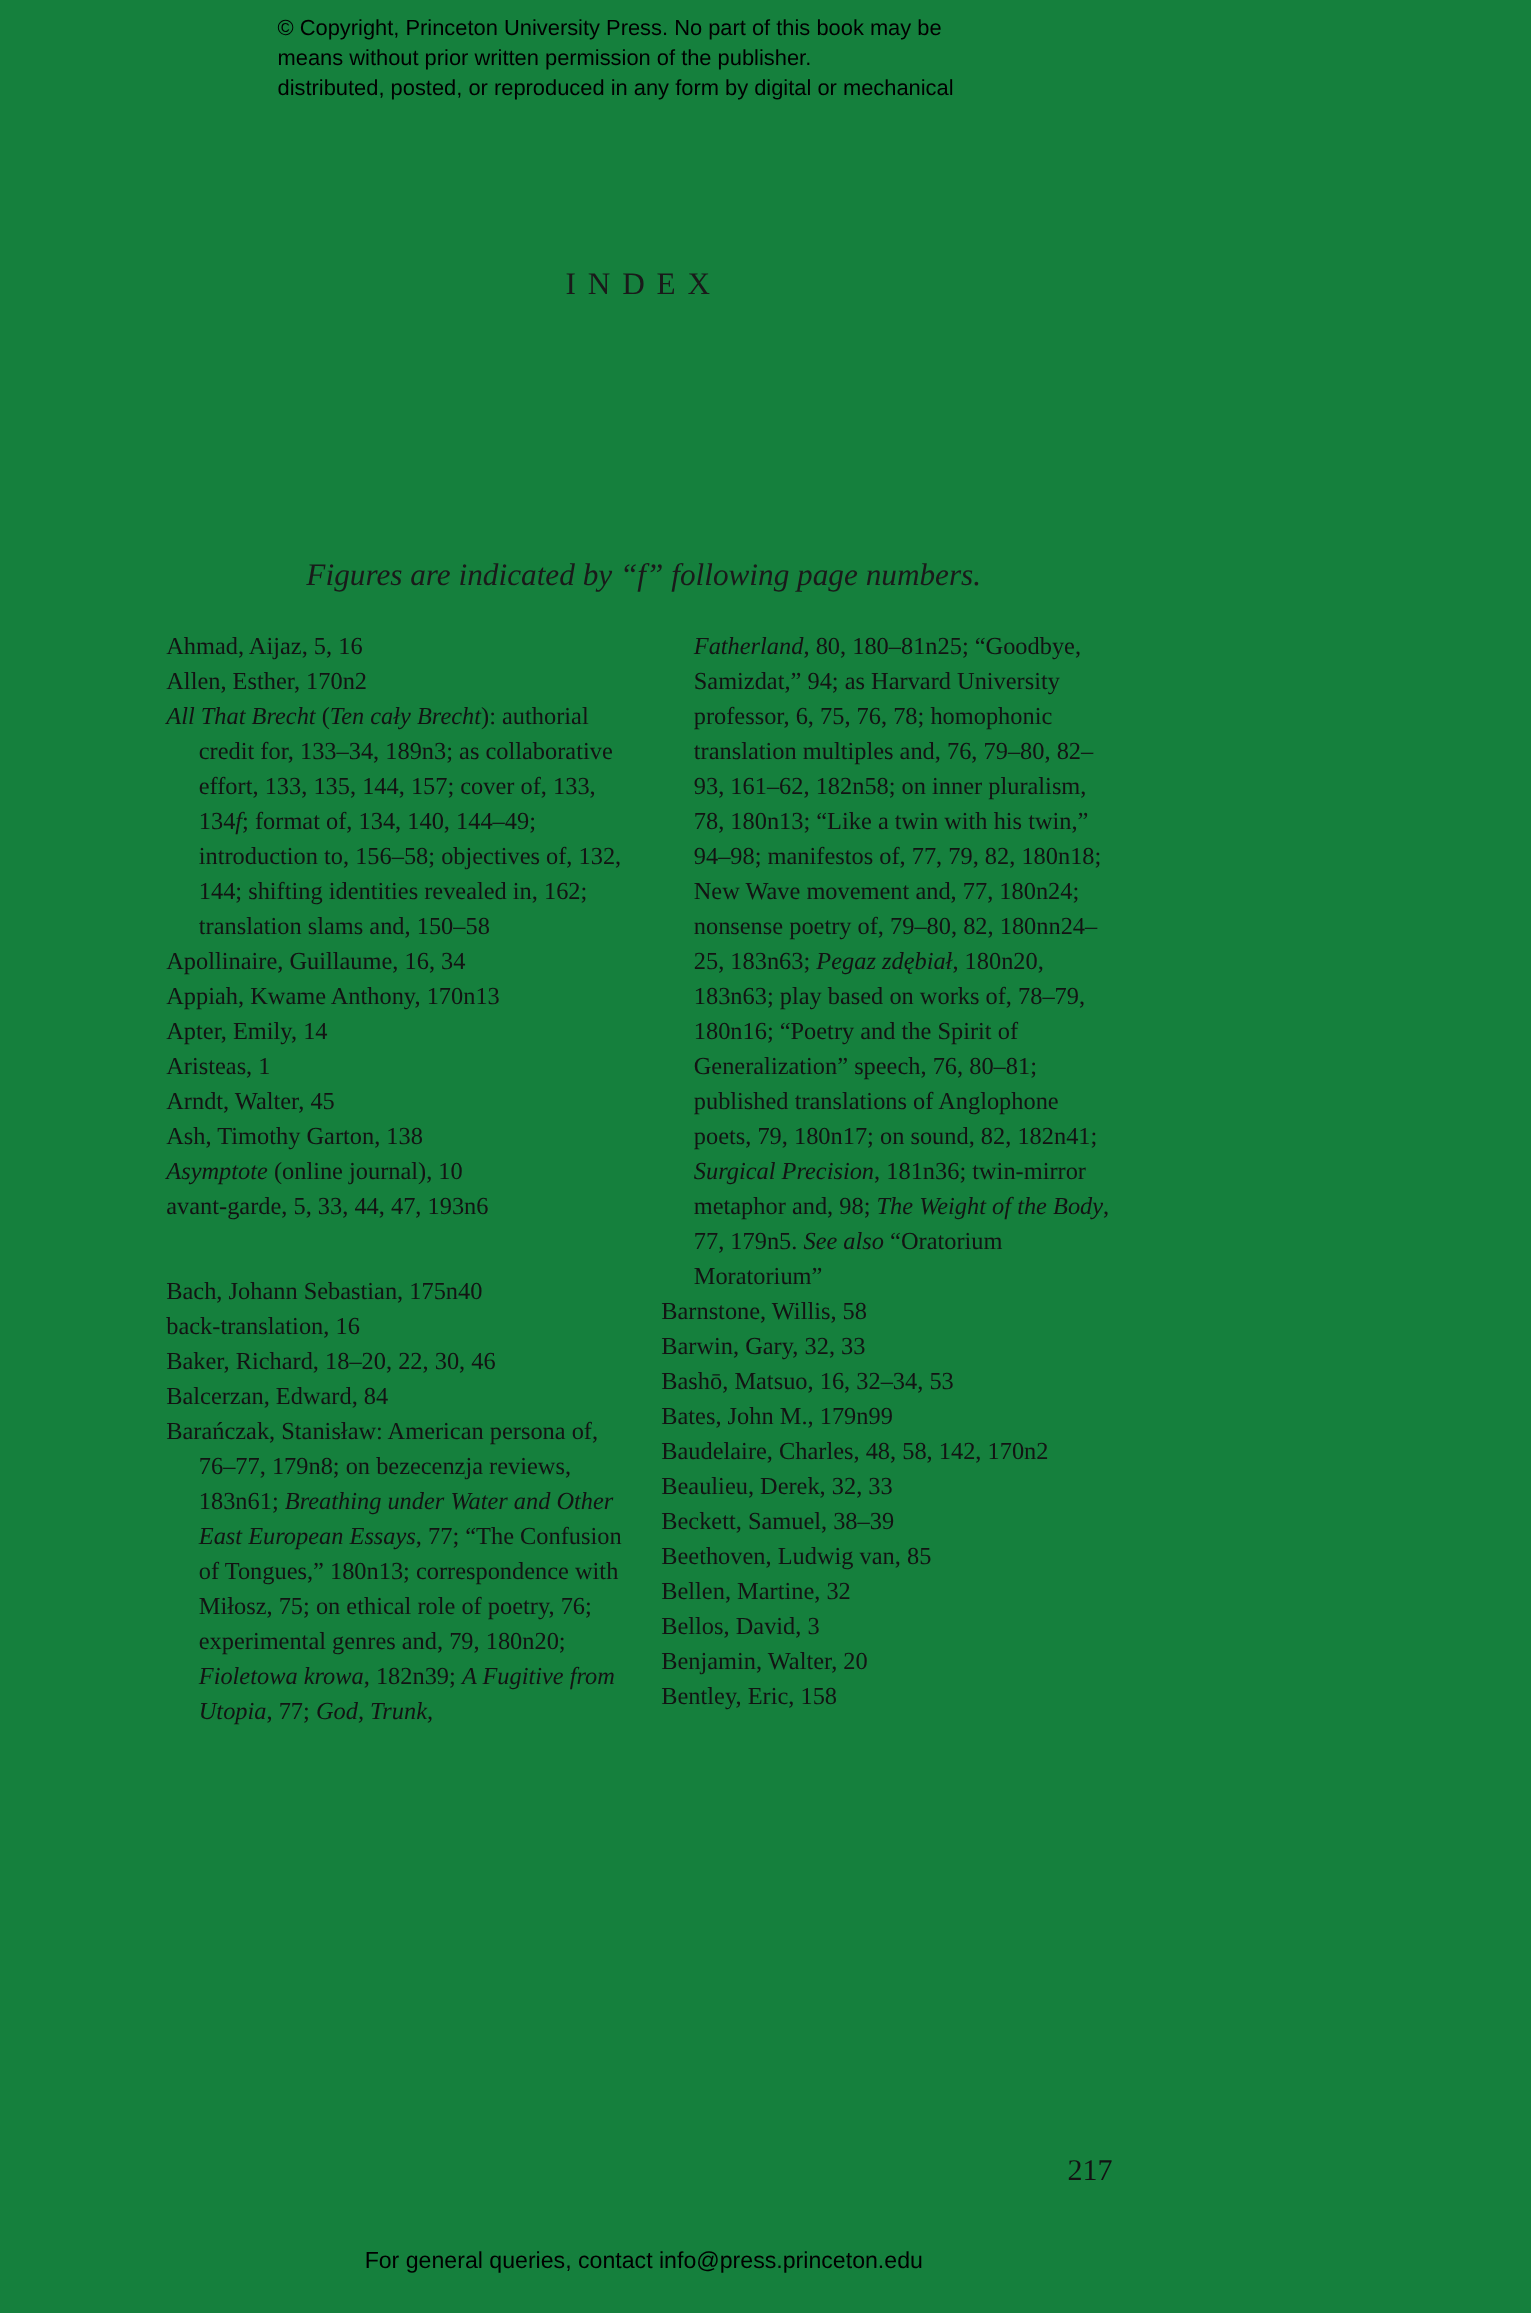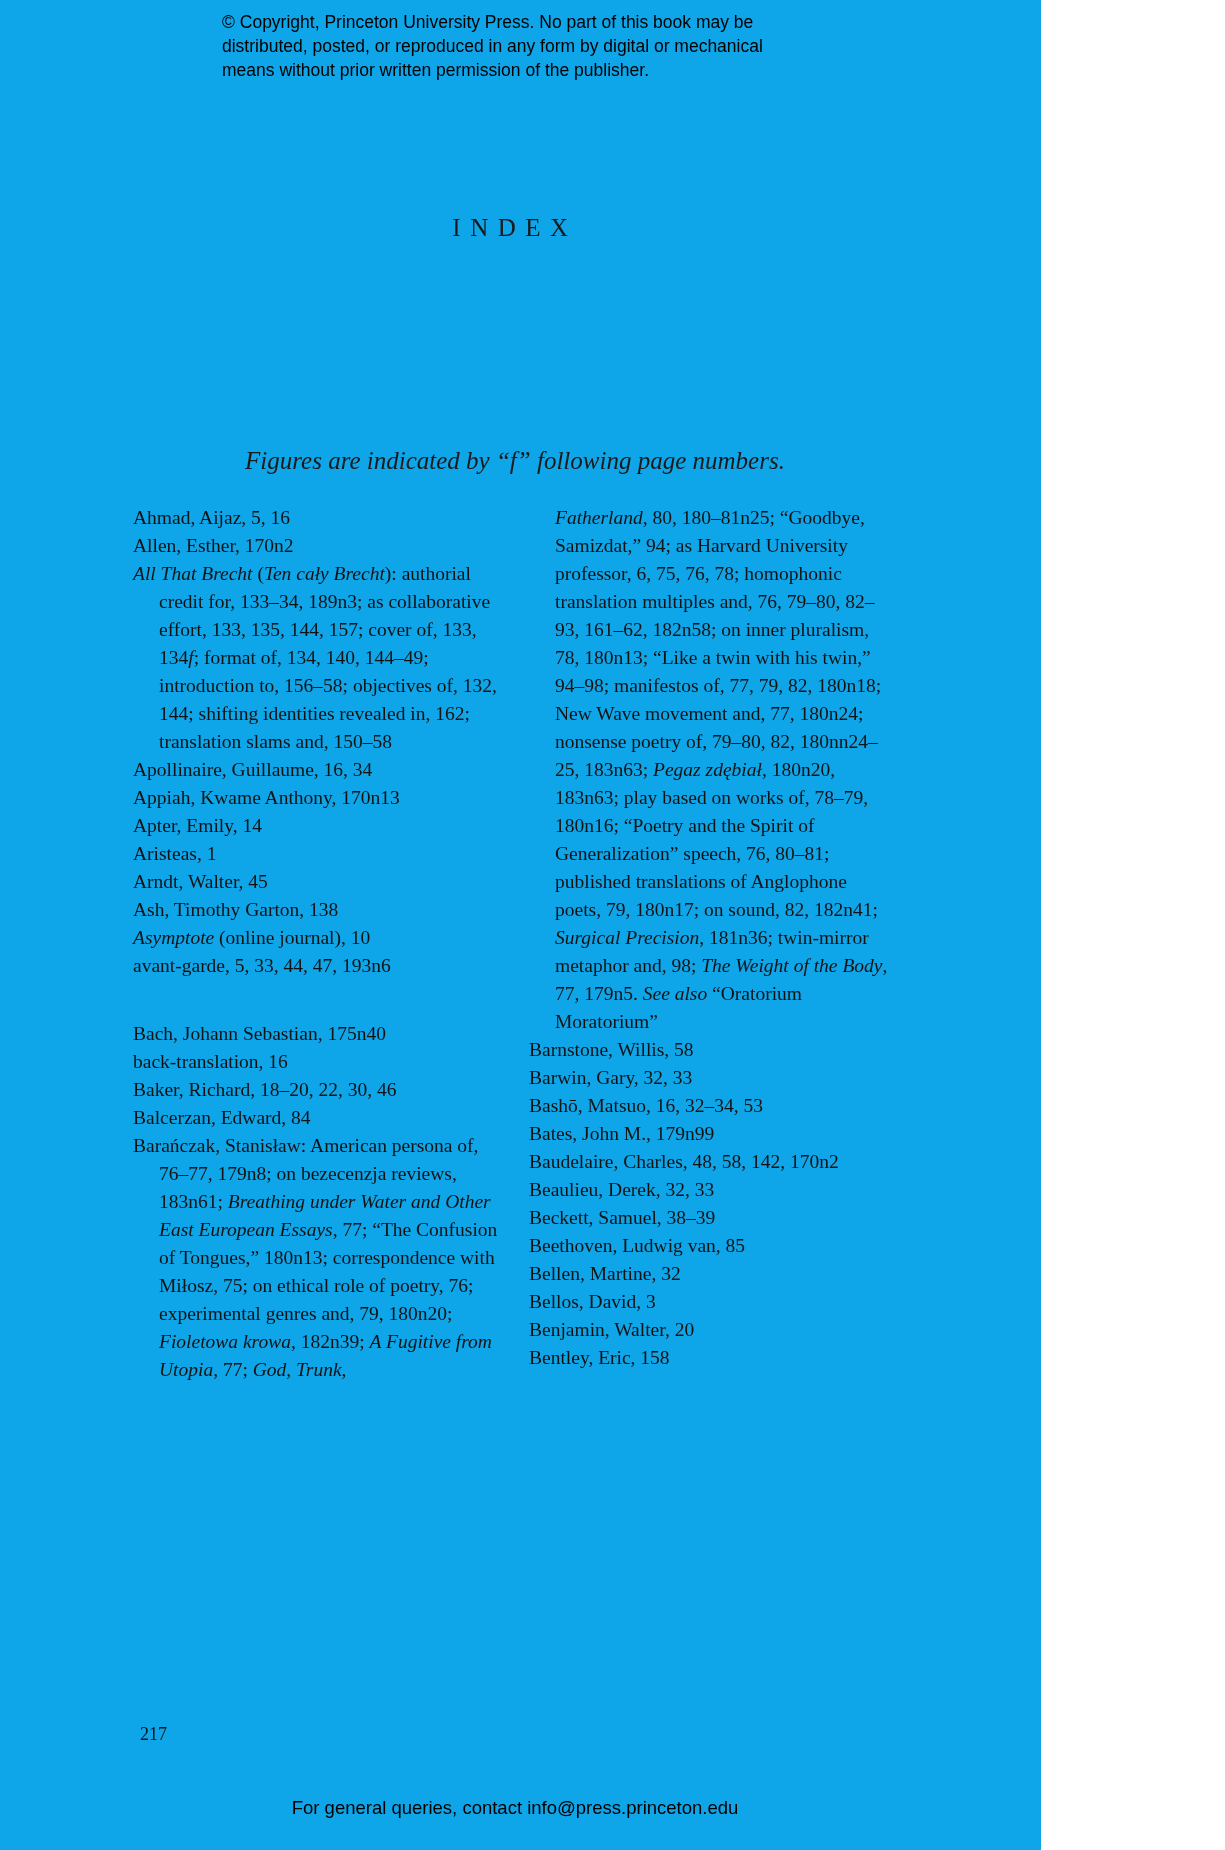--- a/index.html
+++ b/index.html
@@ -1,20 +1,20 @@
 <!DOCTYPE html>
 <html><head>
 <meta charset="utf-8">
 <style>
   html, body { margin: 0; padding: 0; background: #ffffff; }
   .page {
     position: relative;
-    width: 1041px;
+    width: 1225px;
     height: 1850px;
-    background: #0ea5e9;
+    background: #15803d;
     font-family: "Liberation Serif", serif;
     color: #131313;
     overflow: hidden;
   }
   .copyright {
     position: absolute;
     top: 10px;
     left: 222px;
     font-family: "Liberation Sans", sans-serif;
     font-size: 17.5px;
@@ -58,43 +58,43 @@
     text-indent: -26px;
   }
   .entry.continuation { text-indent: 0; }
   .entry.group-start { margin-top: 40px; }
   .it { font-style: italic; }
   .pagenum {
     position: absolute;
     top: 1724px;
     left: 140px;
     width: 750px;
-    text-align: left;
-    font-size: 18px;
+    text-align: right;
+    font-size: 24px;
   }
   .footer {
     position: absolute;
     top: 1797px;
     left: 0;
     width: 1030px;
     text-align: center;
     font-family: "Liberation Sans", sans-serif;
     font-size: 18.5px;
     color: #000;
   }
 </style>
 </head>
 <body>
 
 <div class="page">
 
   <div class="copyright">
     <div>© Copyright, Princeton University Press. No part of this book may be</div>
+    <div>means without prior written permission of the publisher.</div>
     <div>distributed, posted, or reproduced in any form by digital or mechanical</div>
-    <div>means without prior written permission of the publisher.</div>
   </div>
 
   <div class="title">INDEX</div>
 
   <div class="figures-note">Figures are indicated by “f” following page numbers.</div>
 
   <div class="columns">
     <div class="col">
         <p class="entry"><span>Ahmad, Aijaz, 5, 16</span></p>
         <p class="entry"><span>Allen, Esther, 170n2</span></p>

